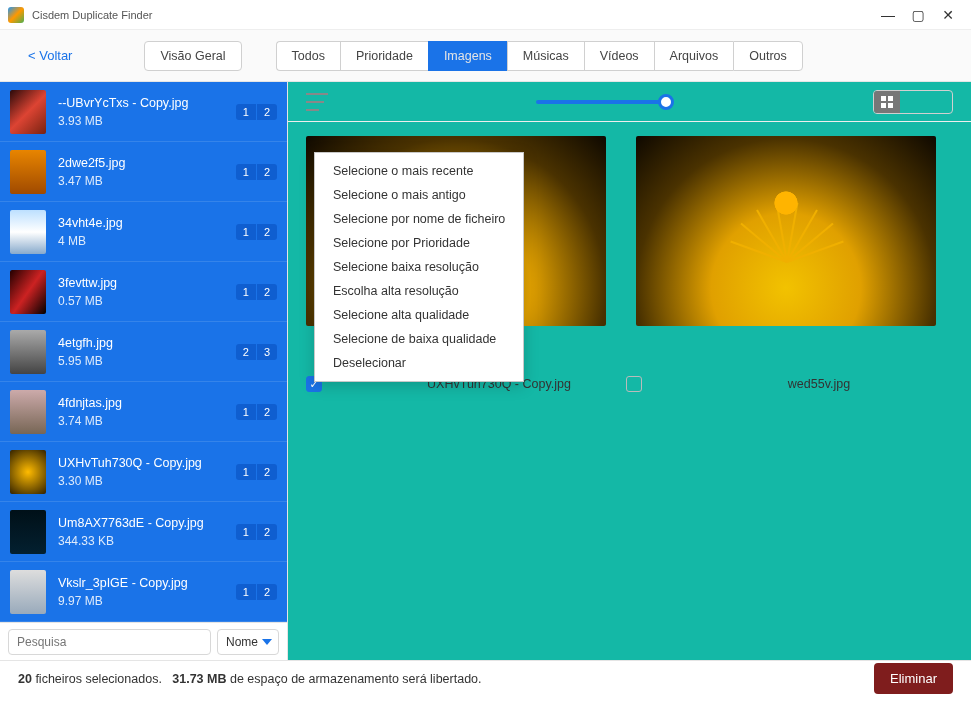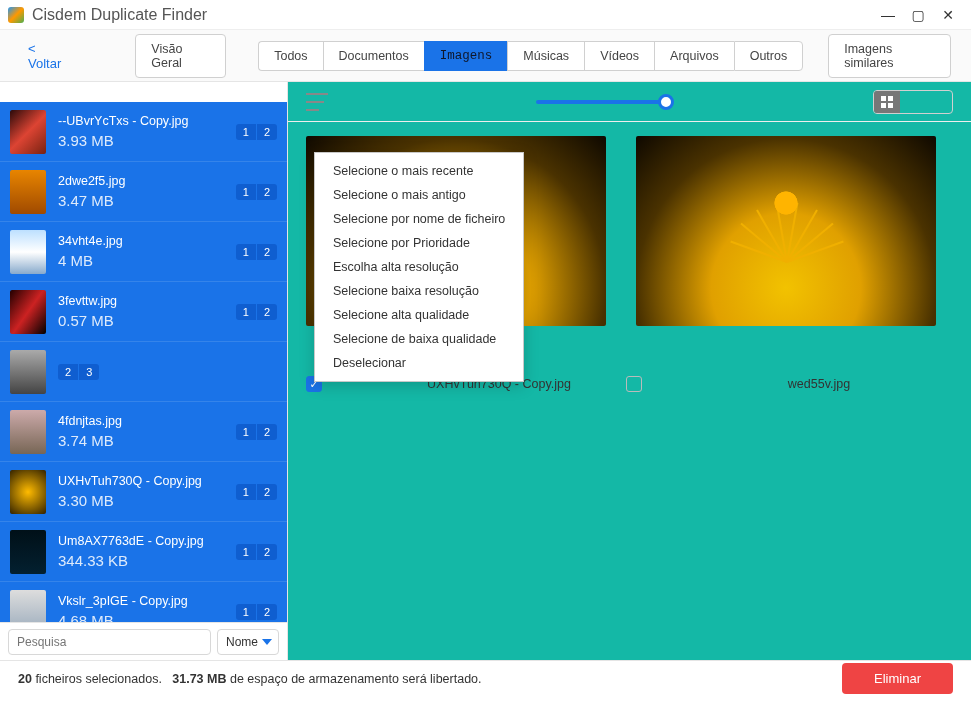--- a/index.html
+++ b/index.html
@@ -1,41 +1,41 @@
 <!DOCTYPE html>
 <html><head>
 <meta charset="utf-8">
 <style>
 * { box-sizing: border-box; margin: 0; padding: 0; font-family: -apple-system, "Segoe UI", Arial, sans-serif; }
 body { width: 971px; height: 705px; background: #fff; overflow: hidden; font-size: 13px; color: #333; }
 
 .titlebar { height: 30px; display: flex; align-items: center; padding: 0 8px; background: #fff; border-bottom: 1px solid #eee; }
 .titlebar .logo { width: 16px; height: 16px; background: linear-gradient(135deg, #2196f3 0%, #ff9800 50%, #4caf50 100%); border-radius: 3px; margin-right: 8px; }
-.titlebar .title { flex: 1; font-size: 16px; color: #555; }
+.titlebar .title { flex: 1; font-size: 11px; color: #555; }
 .titlebar .winbtn { width: 30px; text-align: center; font-size: 14px; color: #333; cursor: default; }
 
 .toolbar { height: 52px; display: flex; align-items: center; padding: 0 20px; gap: 8px; background: #fafafa; border-bottom: 1px solid #e5e5e5; }
 .back { color: #1a73e8; font-size: 13px; padding: 4px 8px; }
 .spacer-sm { width: 48px; }
 .tabbtn { border: 1px solid #d0d0d0; background: #fff; border-radius: 4px; padding: 7px 15px; font-size: 12.5px; color: #444; }
-.tabbtn.active { background: #1a73e8; color: #0f172a; border-color: #1a73e8; font-family: Liberation Mono, monospace; }
+.tabbtn.active { background: #1a73e8; color: #e5e5e5; border-color: #1a73e8; }
 .tabgroup { display: flex; }
 .tabgroup .tabbtn { border-radius: 0; border-right-width: 0; }
 .tabgroup .tabbtn:first-child { border-radius: 4px 0 0 4px; }
 .tabgroup .tabbtn:last-child { border-radius: 0 4px 4px 0; border-right-width: 1px; }
 
 .body { display: flex; height: 578px; }
 
 .sidebar { width: 288px; background: #fff; border-right: 1px solid #e5e5e5; display: flex; flex-direction: column; }
-.sidelist { flex: 1; overflow: hidden; margin-top: 20px; }
+.sidelist { flex: 1; overflow: hidden; }
 .item { display: flex; align-items: center; height: 60px; padding: 0 10px; background: #1a73e8; color: #fff; border-bottom: 1px solid rgba(255,255,255,0.12); position: relative; }
 .thumb { width: 36px; height: 44px; background: #222; border-radius: 2px; margin-right: 12px; flex-shrink: 0; }
 .item .info { flex: 1; min-width: 0; }
 .item .fname { font-size: 12.5px; white-space: nowrap; overflow: hidden; text-overflow: ellipsis; }
-.item .fsize { font-size: 15px; opacity: 0.85; margin-top: 4px; }
+.item .fsize { font-size: 12px; opacity: 0.85; margin-top: 4px; }
 .badges { display: flex; gap: 1px; }
 .badge { background: #0f5ed0; color: #fff; font-size: 11px; padding: 2px 7px; }
 .badge:first-child { border-radius: 3px 0 0 3px; }
 .badge:last-child { border-radius: 0 3px 3px 0; }
 
 .sidebottom { display: flex; border-top: 1px solid #e5e5e5; height: 38px; align-items: center; padding: 0 8px; gap: 6px; }
 .search { flex: 1; border: 1px solid #d8d8d8; border-radius: 4px; height: 26px; padding: 0 8px; font-size: 12px; color: #999; }
 .sortsel { border: 1px solid #d8d8d8; border-radius: 4px; height: 26px; padding: 0 20px 0 8px; font-size: 12px; position: relative; display: flex; align-items: center; }
 .sortsel::after { content: ""; position: absolute; right: 6px; top: 9px; border-left: 5px solid transparent; border-right: 5px solid transparent; border-top: 6px solid #1a73e8; }
 
@@ -66,21 +66,21 @@
 .cb.on { background: #1a73e8; border-color: #1a73e8; color: #fff; font-size: 11px; }
 .capcell { width: 300px; display:flex; align-items:center; gap: 70px; }
 .capname { flex:1; text-align:center; font-size:12.5px; }
 
 .dropdown { position: absolute; left: 26px; top: 30px; background: #fff; border: 1px solid #c8c8c8; box-shadow: 0 4px 14px rgba(0,0,0,0.18); padding: 6px 0; z-index: 10; min-width: 200px; }
 .dropdown div { padding: 5px 18px; font-size: 12.5px; white-space: nowrap; }
 
 .footer { height: 36px; display: flex; align-items: center; padding: 0 18px; border-top: 1px solid #e5e5e5; font-size: 12.5px; }
 .footer .f1 { flex: 1; }
 .footer b { font-weight: 700; }
-.elim { background: #ef4444; color:#fff; border:none; border-radius:4px; padding: 8px 32px; font-size: 13px; }
+.elim { background: #7f1d1d; color:#fff; border:none; border-radius:4px; padding: 8px 16px; font-size: 13px; }
 
 .thumb.t1{background:linear-gradient(135deg,#2a0a0a,#d43,#721)}
 .thumb.t2{background:linear-gradient(#e88500,#a04a00)}
 .thumb.t3{background:linear-gradient(#bde0ff,#fff,#8ac)}
 .thumb.t4{background:linear-gradient(125deg,#200,#c22,#000)}
 .thumb.t5{background:linear-gradient(#aaa,#444)}
 .thumb.t6{background:linear-gradient(#caa,#765)}
 .thumb.t7{background:radial-gradient(circle,#fb0,#320)}
 .thumb.t8{background:linear-gradient(#001018,#032030)}
 .thumb.t9{background:linear-gradient(#ddd,#9ab)}
@@ -96,29 +96,28 @@
   <div class="winbtn">✕</div>
 </div>
 
 <div class="toolbar">
   <div class="back">&lt; Voltar</div>
   <div class="spacer-sm"></div>
   <div class="tabbtn">Visão Geral</div>
   <div style="width:18px"></div>
   <div class="tabgroup">
     <div class="tabbtn">Todos</div>
-    <div class="tabbtn">Documentos</div>
+    <div class="tabbtn">Prioridade</div>
     <div class="tabbtn active">Imagens</div>
     <div class="tabbtn">Músicas</div>
     <div class="tabbtn">Vídeos</div>
     <div class="tabbtn">Arquivos</div>
     <div class="tabbtn">Outros</div>
   </div>
   <div style="width:10px"></div>
-  <div class="tabbtn">Imagens similares</div>
 </div>
 
 <div class="body">
   <div class="sidebar">
     <div class="sidelist">
       <div class="item">
           <div class="thumb t1"></div>
           <div class="info">
             <div class="fname">--UBvrYcTxs - Copy.jpg</div>
             <div class="fsize">3.93 MB</div>
@@ -156,20 +155,24 @@
             <div class="fname">3fevttw.jpg</div>
             <div class="fsize">0.57 MB</div>
           </div>
           <div class="badges">
             <div class="badge">1</div>
             <div class="badge">2</div>
           </div>
         </div>
       <div class="item">
           <div class="thumb t5"></div>
+          <div class="info">
+            <div class="fname">4etgfh.jpg</div>
+            <div class="fsize">5.95 MB</div>
+          </div>
           <div class="badges">
             <div class="badge">2</div>
             <div class="badge">3</div>
           </div>
         </div>
       <div class="item">
           <div class="thumb t6"></div>
           <div class="info">
             <div class="fname">4fdnjtas.jpg</div>
             <div class="fsize">3.74 MB</div>
@@ -198,21 +201,21 @@
           </div>
           <div class="badges">
             <div class="badge">1</div>
             <div class="badge">2</div>
           </div>
         </div>
       <div class="item">
           <div class="thumb t9"></div>
           <div class="info">
             <div class="fname">Vkslr_3pIGE - Copy.jpg</div>
-            <div class="fsize">4.68 MB</div>
+            <div class="fsize">9.97 MB</div>
           </div>
           <div class="badges">
             <div class="badge">1</div>
             <div class="badge">2</div>
           </div>
         </div>
     </div>
     <div class="sidebottom">
       <input class="search" placeholder="Pesquisa" style="">
       <div class="sortsel">
@@ -259,22 +262,22 @@
           </div>
       </div>
     </div>
 
     <div class="content">
       <div class="dropdown">
         <div>Selecione o mais recente</div>
         <div>Selecione o mais antigo</div>
         <div>Selecione por nome de ficheiro</div>
         <div>Selecione por Prioridade</div>
+        <div>Selecione baixa resolução</div>
         <div>Escolha alta resolução</div>
-        <div>Selecione baixa resolução</div>
         <div>Selecione alta qualidade</div>
         <div>Selecione de baixa qualidade</div>
         <div>Deselecionar</div>
       </div>
 
       <div class="row">
         <div class="cell">
           <div class="imgprev">
             <div class="petals">
                 <span style="transform:rotate(-70deg)"></span>

